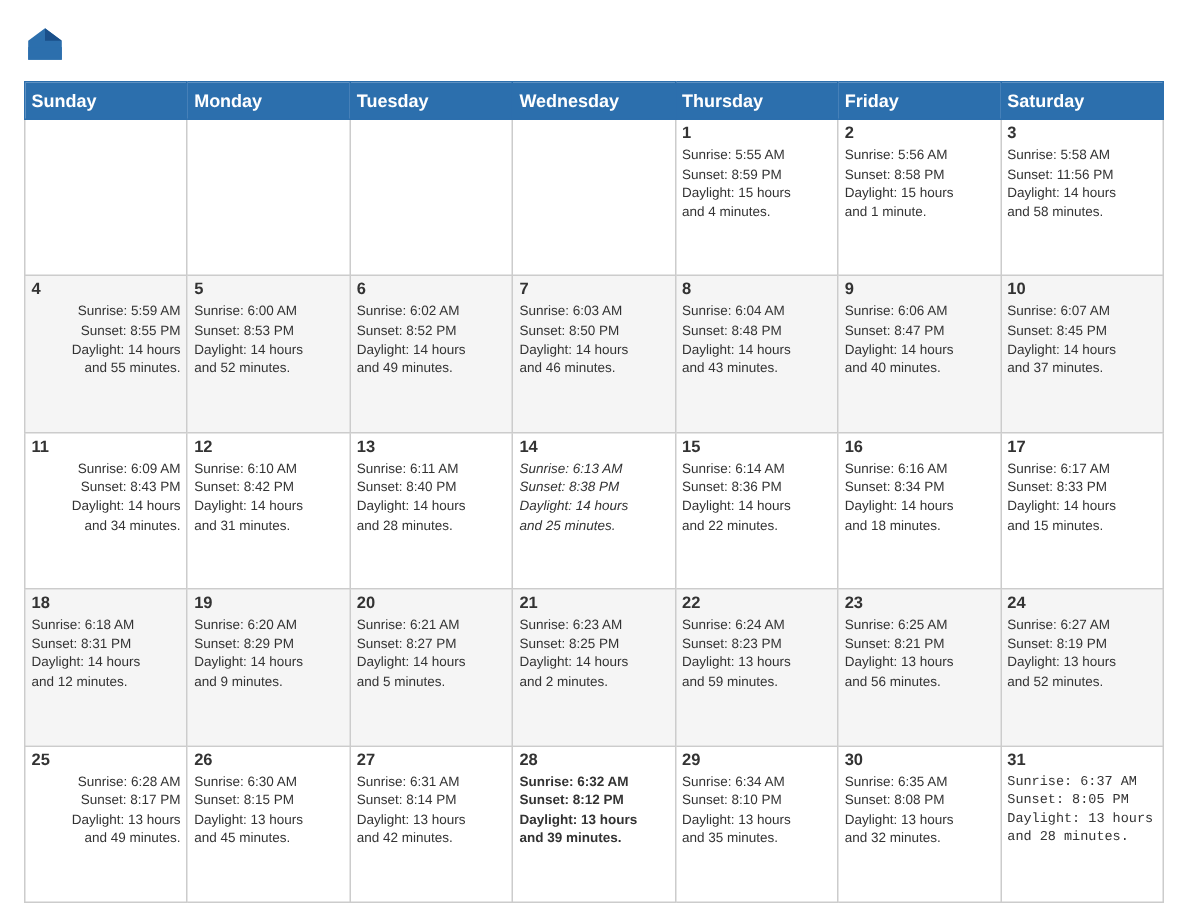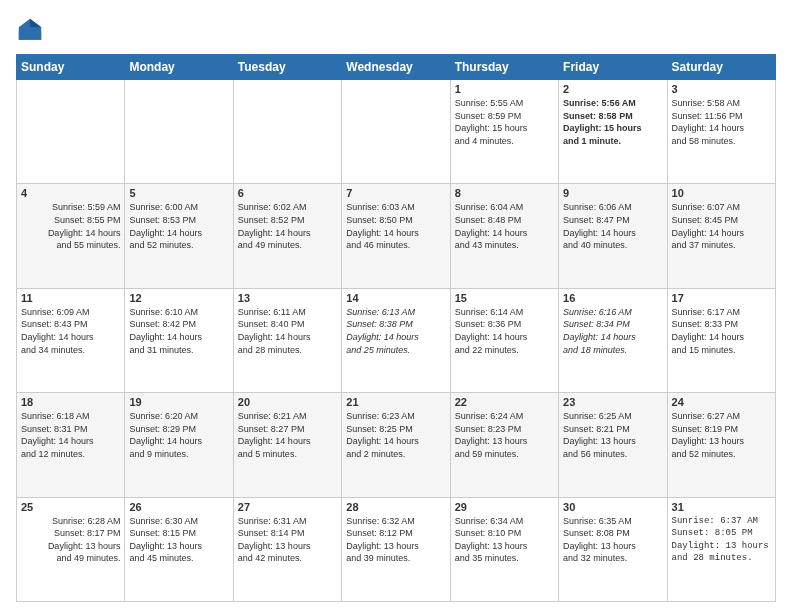--- a/index.html
+++ b/index.html
@@ -140,21 +140,21 @@
           <td class="empty-cell"></td>
           <td>
             <span class="day-number">1</span>
             <div class="day-info" style="white-space: pre-line;">Sunrise: 5:55 AM
 Sunset: 8:59 PM
 Daylight: 15 hours
 and 4 minutes.</div>
           </td>
           <td>
             <span class="day-number">2</span>
-            <div class="day-info" style="white-space: pre-line; font-weight: bold;">Sunrise: 5:56 AM
+            <div class="day-info" style="white-space: pre-line;">Sunrise: 5:56 AM
 Sunset: 8:58 PM
 Daylight: 15 hours
 and 1 minute.</div>
           </td>
           <td>
             <span class="day-number">3</span>
             <div class="day-info" style="white-space: pre-line;">Sunrise: 5:58 AM
 Sunset: 11:56 PM
 Daylight: 14 hours
 and 58 minutes.</div>
@@ -207,21 +207,21 @@
             <span class="day-number">10</span>
             <div class="day-info" style="white-space: pre-line;">Sunrise: 6:07 AM
 Sunset: 8:45 PM
 Daylight: 14 hours
 and 37 minutes.</div>
           </td>
         </tr>
         <tr>
           <td>
             <span class="day-number">11</span>
-            <div class="day-info" style="white-space: pre-line;">Sunrise: 6:09 AM
+            <div class="day-info" style="white-space: pre-line; text-align: right;">Sunrise: 6:09 AM
 Sunset: 8:43 PM
 Daylight: 14 hours
 and 34 minutes.</div>
           </td>
           <td>
             <span class="day-number">12</span>
             <div class="day-info" style="white-space: pre-line;">Sunrise: 6:10 AM
 Sunset: 8:42 PM
 Daylight: 14 hours
 and 31 minutes.</div>
@@ -242,21 +242,21 @@
           </td>
           <td>
             <span class="day-number">15</span>
             <div class="day-info" style="white-space: pre-line;">Sunrise: 6:14 AM
 Sunset: 8:36 PM
 Daylight: 14 hours
 and 22 minutes.</div>
           </td>
           <td>
             <span class="day-number">16</span>
-            <div class="day-info" style="white-space: pre-line; font-style: italic;">Sunrise: 6:16 AM
+            <div class="day-info" style="white-space: pre-line;">Sunrise: 6:16 AM
 Sunset: 8:34 PM
 Daylight: 14 hours
 and 18 minutes.</div>
           </td>
           <td>
             <span class="day-number">17</span>
             <div class="day-info" style="white-space: pre-line;">Sunrise: 6:17 AM
 Sunset: 8:33 PM
 Daylight: 14 hours
 and 15 minutes.</div>
@@ -330,21 +330,21 @@
           </td>
           <td>
             <span class="day-number">27</span>
             <div class="day-info" style="white-space: pre-line;">Sunrise: 6:31 AM
 Sunset: 8:14 PM
 Daylight: 13 hours
 and 42 minutes.</div>
           </td>
           <td>
             <span class="day-number">28</span>
-            <div class="day-info" style="white-space: pre-line;">Sunrise: 6:32 AM
+            <div class="day-info" style="white-space: pre-line; font-weight: bold;">Sunrise: 6:32 AM
 Sunset: 8:12 PM
 Daylight: 13 hours
 and 39 minutes.</div>
           </td>
           <td>
             <span class="day-number">29</span>
             <div class="day-info" style="white-space: pre-line;">Sunrise: 6:34 AM
 Sunset: 8:10 PM
 Daylight: 13 hours
 and 35 minutes.</div>

